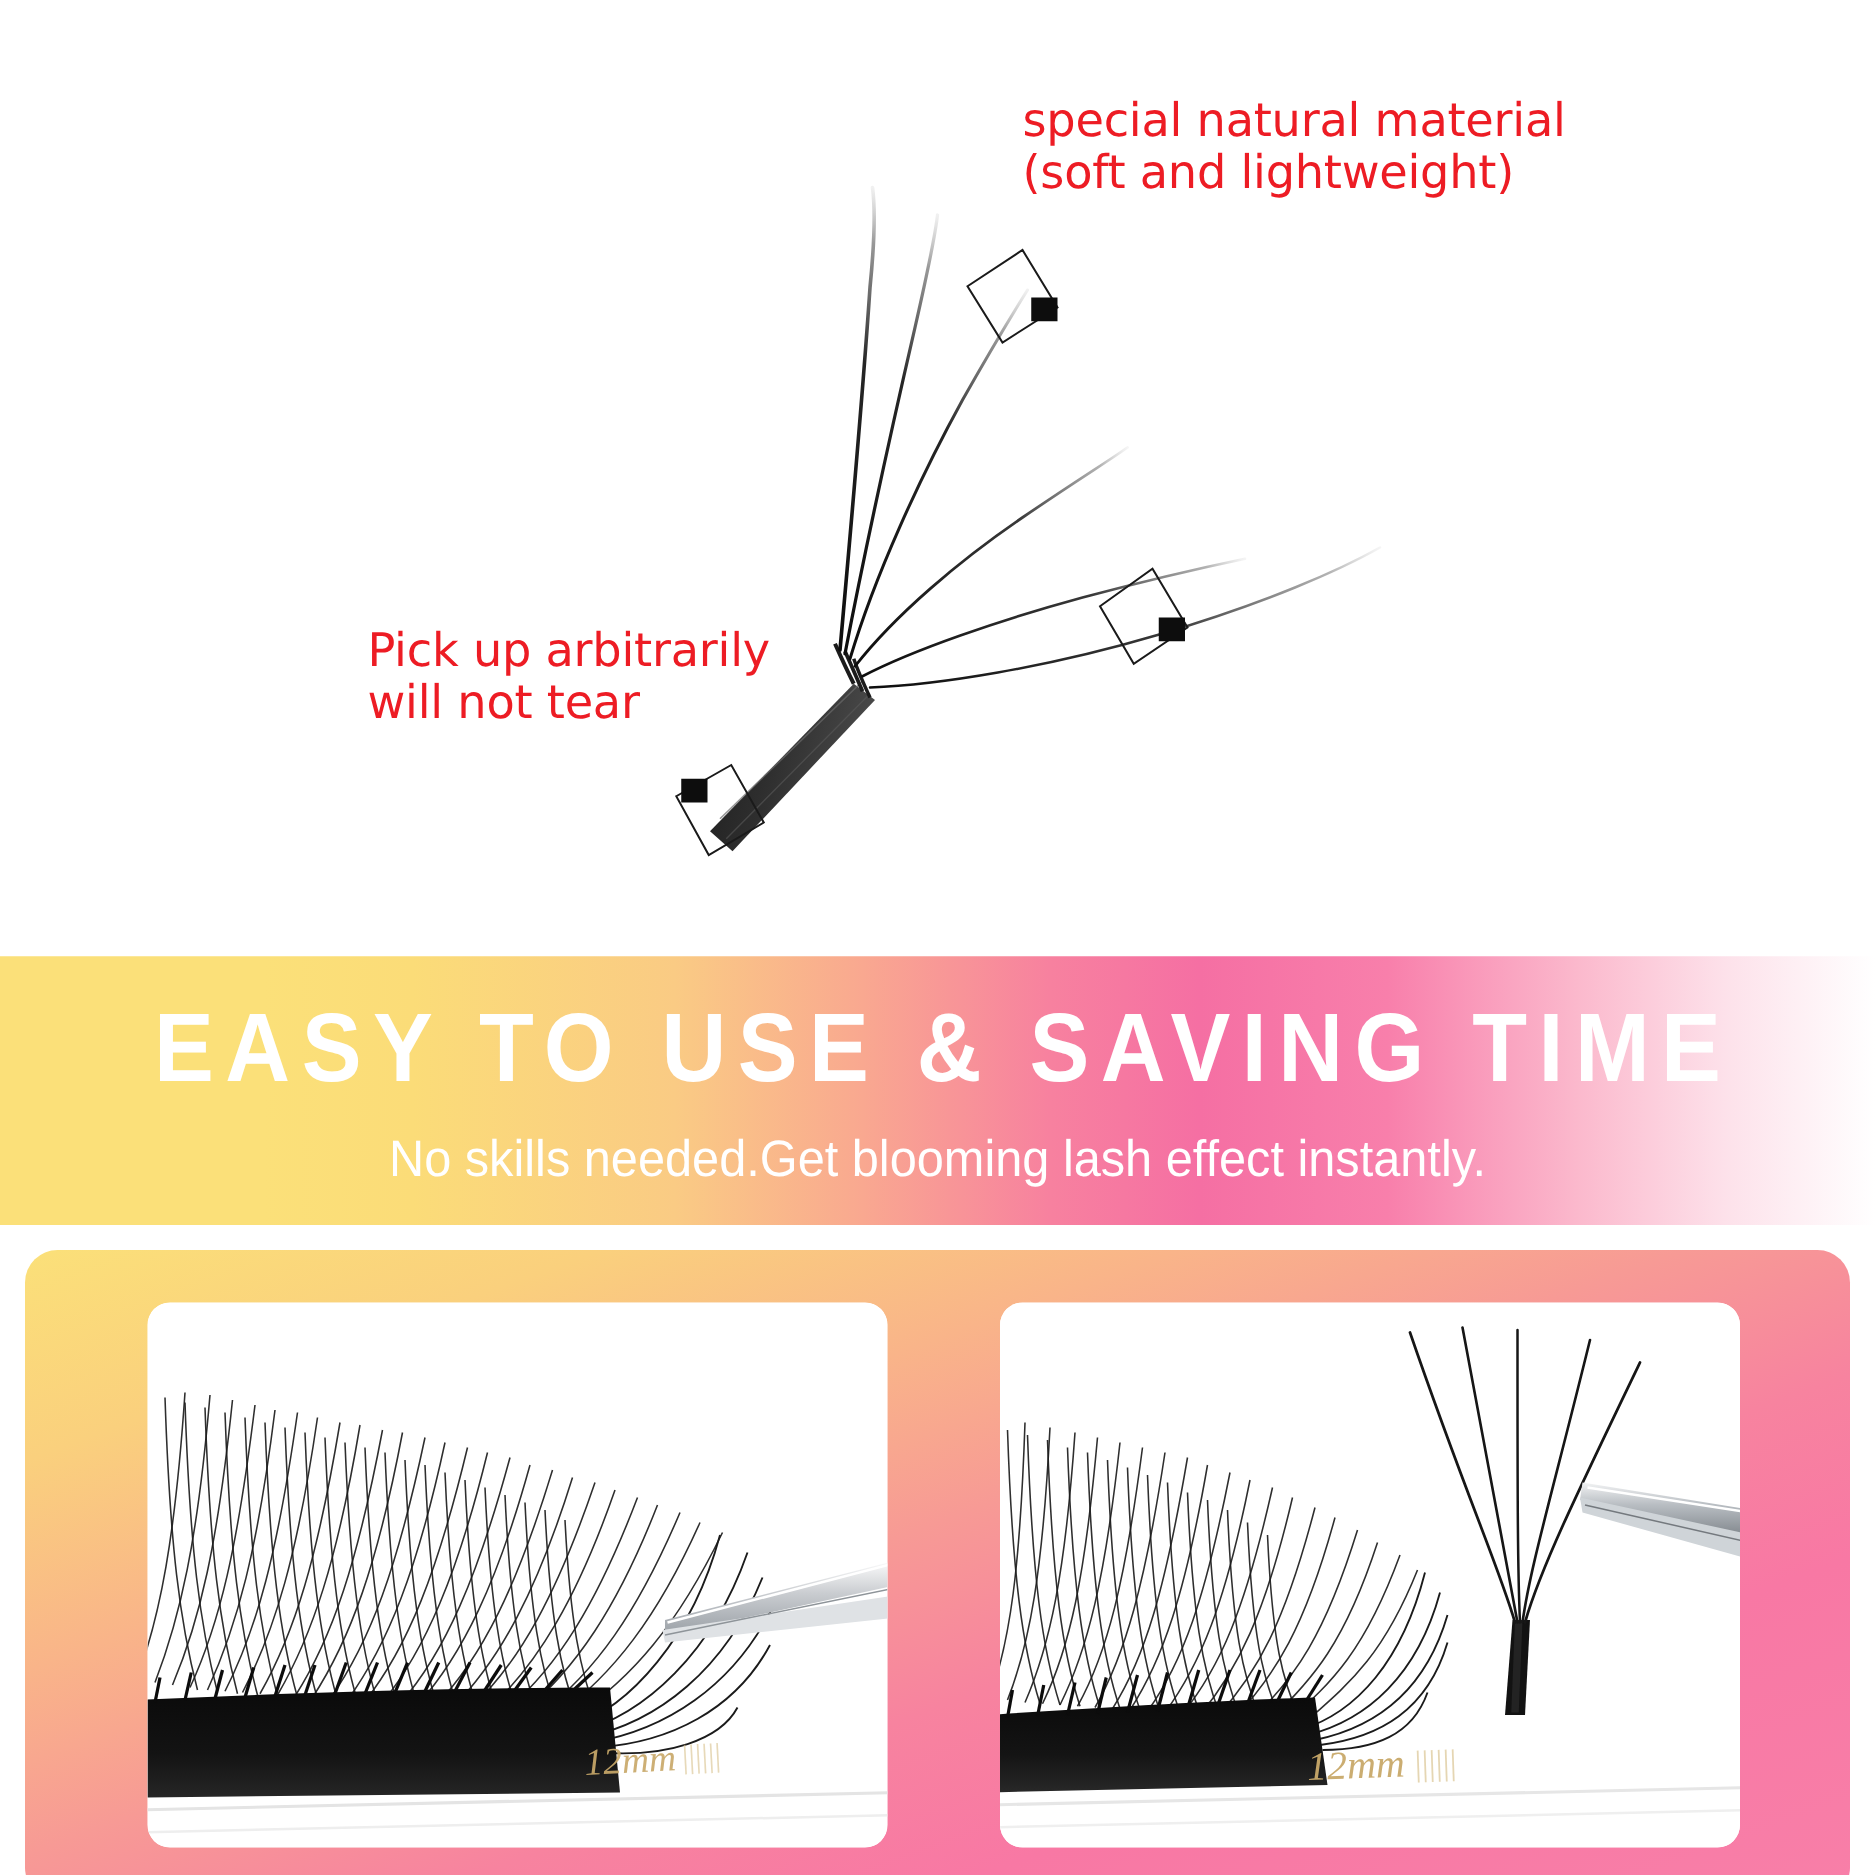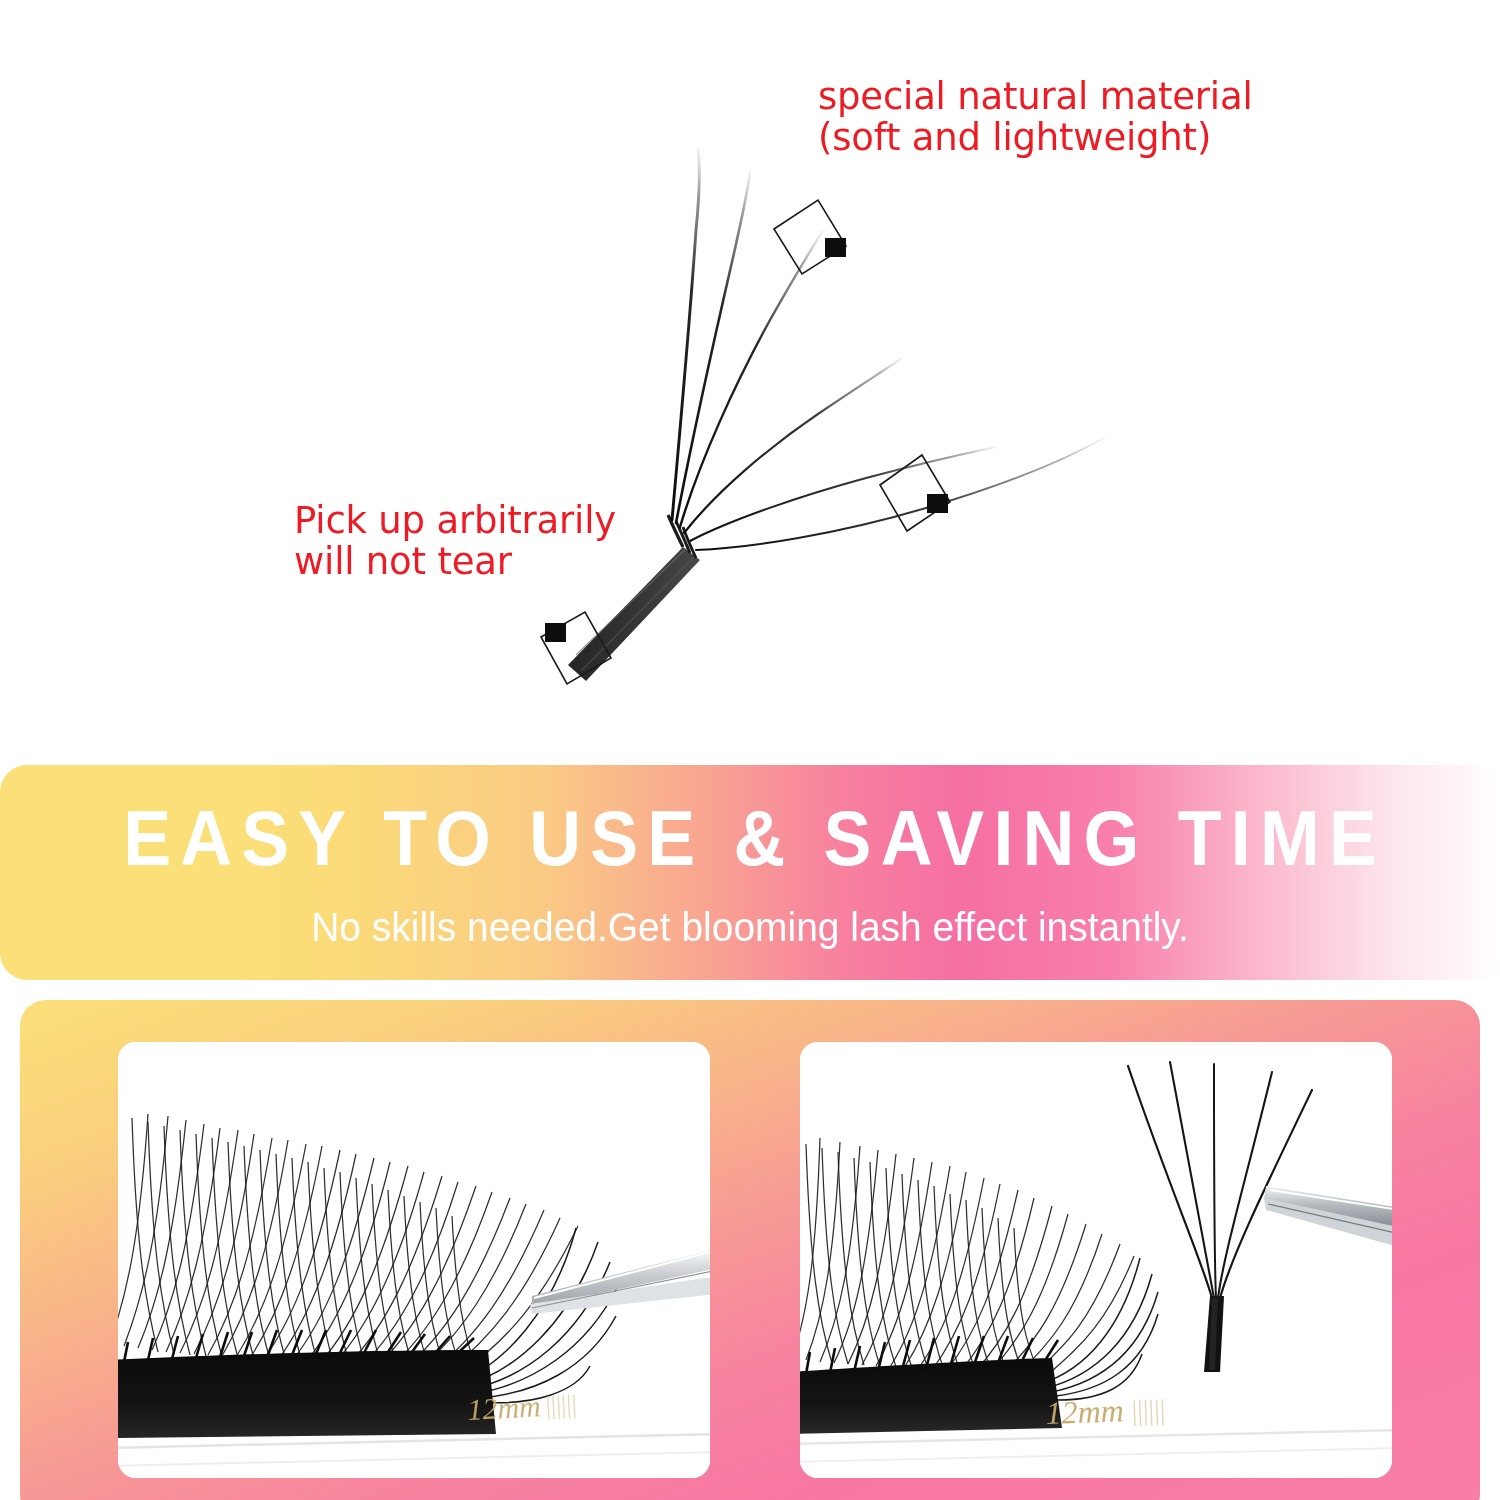--- a/index.html
+++ b/index.html
@@ -28,21 +28,20 @@
 
   
   #banner {
     position:absolute; left:0; top:765px; width:1500px; height:215px;
     background:linear-gradient(90deg,
       #FBE079 0%, #FBE079 14%, #FBDC78 22%,
       #FACB84 36%, #F9A890 46%, #F7819F 56%,
       #F56FA3 64%, #F87FAB 74%, #FBB8CC 84%,
       #FDE1EA 92%, #FFFFFF 100%);
     overflow:hidden;
-    border-radius:27px;
   }
   #banner-title {
     position:absolute; left:0; top:34px; width:1500px;
     text-align:center;
     color:#FFFFFF;
     font-family:"Liberation Sans", sans-serif;
     font-weight:bold;
     font-size:78px;
     letter-spacing:10px;
     transform:scaleX(0.92);

